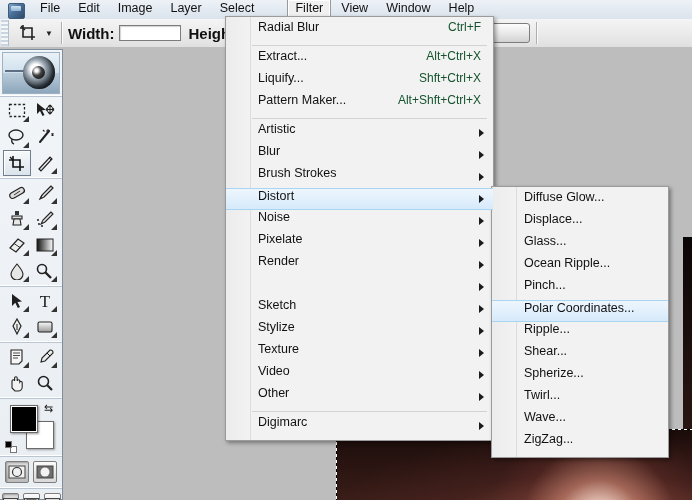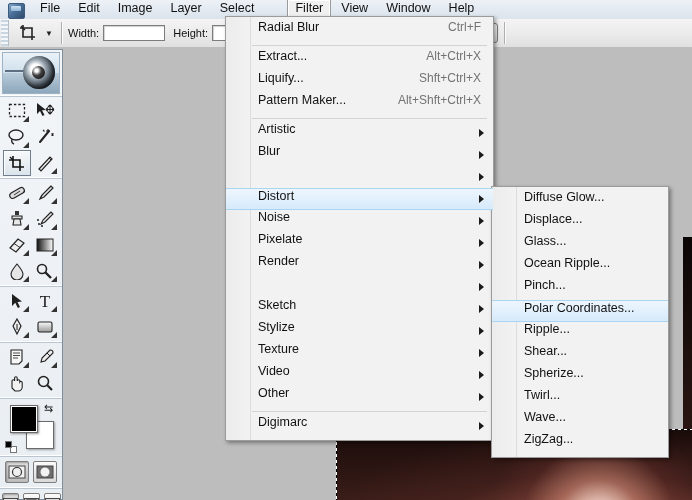--- a/index.html
+++ b/index.html
@@ -57,21 +57,21 @@
     border-right:1px solid #b5bfc9;
   }
   #opt-tool{
     width:30px;height:24px;margin-left:4px;display:flex;align-items:center;justify-content:center;
   }
   #opt-caret{
     width:12px;height:24px;display:flex;align-items:center;justify-content:center;
     font-size:8px;color:#222;
   }
   .opt-sep{width:1px;height:22px;background:#aeaeae;margin:0 6px;box-shadow:1px 0 0 #fbfbfb;}
-  .opt-label{font-size:11px;color:#111;margin-right:4px;}
+  .opt-label{font-size:15px;color:#111;margin-right:4px;font-weight:bold;}
   .opt-input{
     width:62px;height:16px;background:#fff;border:1px solid #7c7c7c;
     box-shadow:inset 1px 1px 1px rgba(0,0,0,.18);
     font-size:11px;padding:0 2px;box-sizing:border-box;
   }
   .opt-btn{
     height:18px;min-width:72px;padding:0 10px;font-size:11px;color:#111;
     background:linear-gradient(to bottom,#fdfdfd 0%,#eaeaea 48%,#d2d2d2 100%);
     border:1px solid #7d7d7d;border-radius:3px;
     display:flex;align-items:center;justify-content:center;cursor:default;
@@ -207,21 +207,21 @@
     content:"";position:absolute;left:0;top:0;bottom:0;width:24px;
     background:linear-gradient(to right,#ececec,#f2f2f2);
     border-right:1px solid #dcdcdc;
   }
   .mrow{
     position:relative;height:22px;display:flex;align-items:flex-start;
     padding-left:32px;padding-right:12px;cursor:default;z-index:2;
     white-space:nowrap;
   }
   .mrow .lbl{flex:1;}
-  .mrow .acc{color:#737373;margin-left:22px;font-size:12px;}
+  .mrow .acc{color:#14532d;margin-left:22px;font-size:12px;}
   .mrow .arrow{
     position:absolute;right:9px;top:50%;margin-top:-4px;
     width:0;height:0;border-top:4px solid transparent;border-bottom:4px solid transparent;
     border-left:5px solid #1a1a1a;
   }
   .mrow.hl{
     background:linear-gradient(to bottom,#eef6fd,#d6eafb);
     border-top:1px solid #a9d4f2;border-bottom:1px solid #a9d4f2;
     height:20px;
   }
@@ -549,20 +549,21 @@
   <div class="msep"></div>
   <div class="mrow">
     <span class="lbl">Artistic</span>
     <i class="arrow"></i>
   </div>
   <div class="mrow">
     <span class="lbl">Blur</span>
     <i class="arrow"></i>
   </div>
   <div class="mrow">
+    <span class="lbl">Brush Strokes</span>
     <i class="arrow"></i>
   </div>
   <div class="mrow hl">
     <span class="lbl">Distort</span>
     <i class="arrow"></i>
   </div>
   <div class="mrow">
     <span class="lbl">Noise</span>
     <i class="arrow"></i>
   </div>

